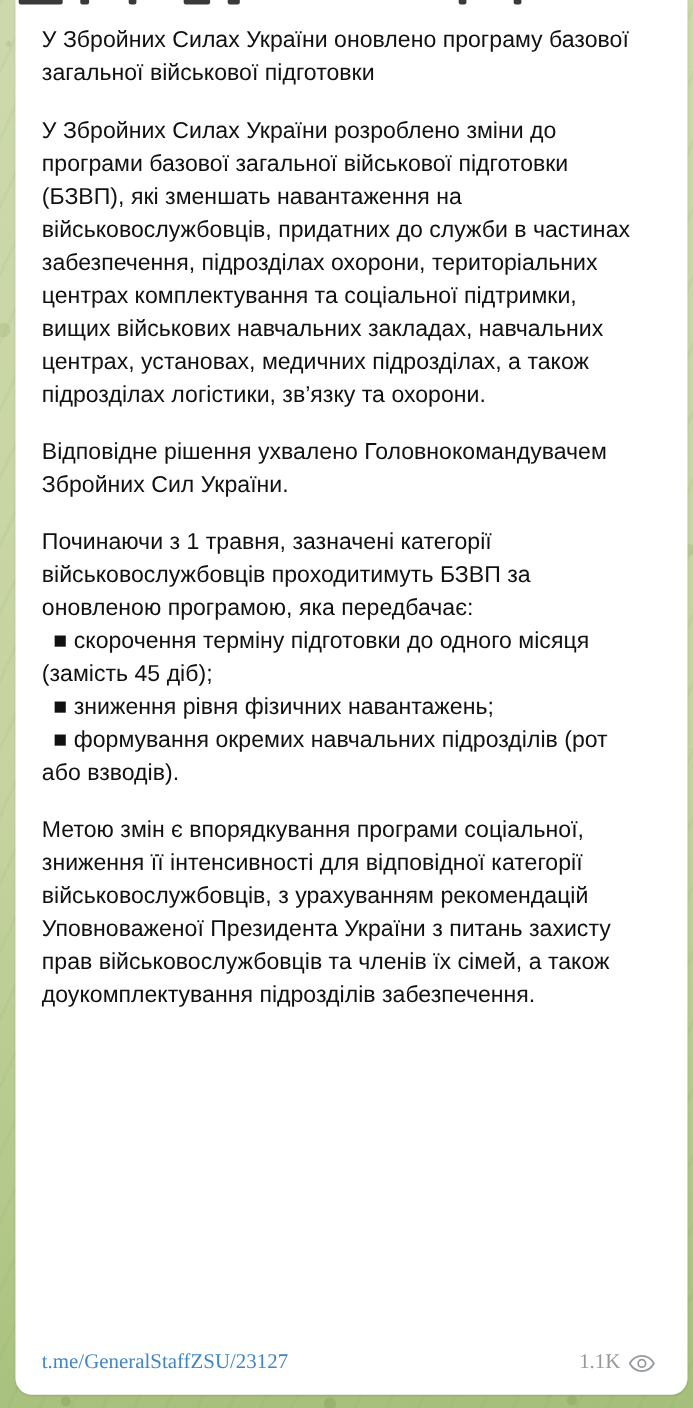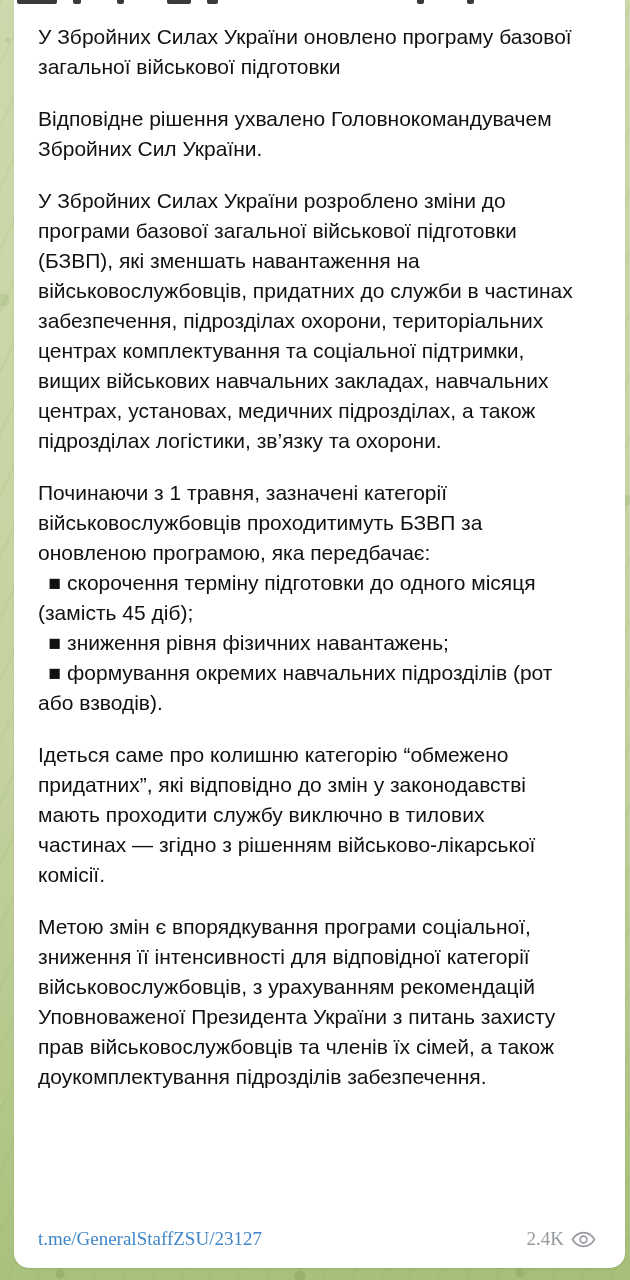--- a/index.html
+++ b/index.html
@@ -83,55 +83,50 @@
     <i style="left:59px; width:8px;"></i>
     <i style="left:103px;width:7px;"></i>
     <i style="left:153px;width:24px;"></i>
     <i style="left:193px;width:11px;"></i>
     <i style="left:403px;width:7px;"></i>
     <i style="left:453px;width:7px;"></i>
   </div>
 
   <p class="msg-p">У Збройних Силах України оновлено програму базової
 загальної військової підготовки</p>
-  <p class="msg-p">Відповідне рішення ухвалено Головнокомандувачем
-Збройних Сил України.</p>
   <p class="msg-p">У Збройних Силах України розроблено зміни до
 програми базової загальної військової підготовки
 (БЗВП), які зменшать навантаження на
 військовослужбовців, придатних до служби в частинах
 забезпечення, підрозділах охорони, територіальних
 центрах комплектування та соціальної підтримки,
 вищих військових навчальних закладах, навчальних
 центрах, установах, медичних підрозділах, а також
 підрозділах логістики, зв’язку та охорони.</p>
+  <p class="msg-p">Відповідне рішення ухвалено Головнокомандувачем
+Збройних Сил України.</p>
   <p class="msg-p">Починаючи з 1 травня, зазначені категорії
 військовослужбовців проходитимуть БЗВП за
 оновленою програмою, яка передбачає:
  ■ скорочення терміну підготовки до одного місяця
 (замість 45 діб);
  ■ зниження рівня фізичних навантажень;
  ■ формування окремих навчальних підрозділів (рот
 або взводів).</p>
-  <p class="msg-p">Ідеться саме про колишню категорію “обмежено
-придатних”, які відповідно до змін у законодавстві
-мають проходити службу виключно в тилових
-частинах — згідно з рішенням військово-лікарської
-комісії.</p>
   <p class="msg-p">Метою змін є впорядкування програми соціальної,
 зниження її інтенсивності для відповідної категорії
 військовослужбовців, з урахуванням рекомендацій
 Уповноваженої Президента України з питань захисту
 прав військовослужбовців та членів їх сімей, а також
 доукомплектування підрозділів забезпечення.</p>
 
   <div class="footer">
     <a class="post-link" href="#">t.me/GeneralStaffZSU/23127</a>
     <div class="meta">
-      <span class="views">2.4K</span>
+      <span class="views">1.1K</span>
       <svg class="eye" width="25" height="17" viewBox="0 0 25 17" aria-hidden="true">
         <path d="M12.5 1.6 C7 1.6 3.2 5.6 1.5 8.5 C3.2 11.4 7 15.4 12.5 15.4 C18 15.4 21.8 11.4 23.5 8.5 C21.8 5.6 18 1.6 12.5 1.6 Z"></path>
         <circle cx="12.5" cy="8.5" r="3.4"></circle>
       </svg>
     </div>
   </div>
 
 </div>
 
 </body></html>

